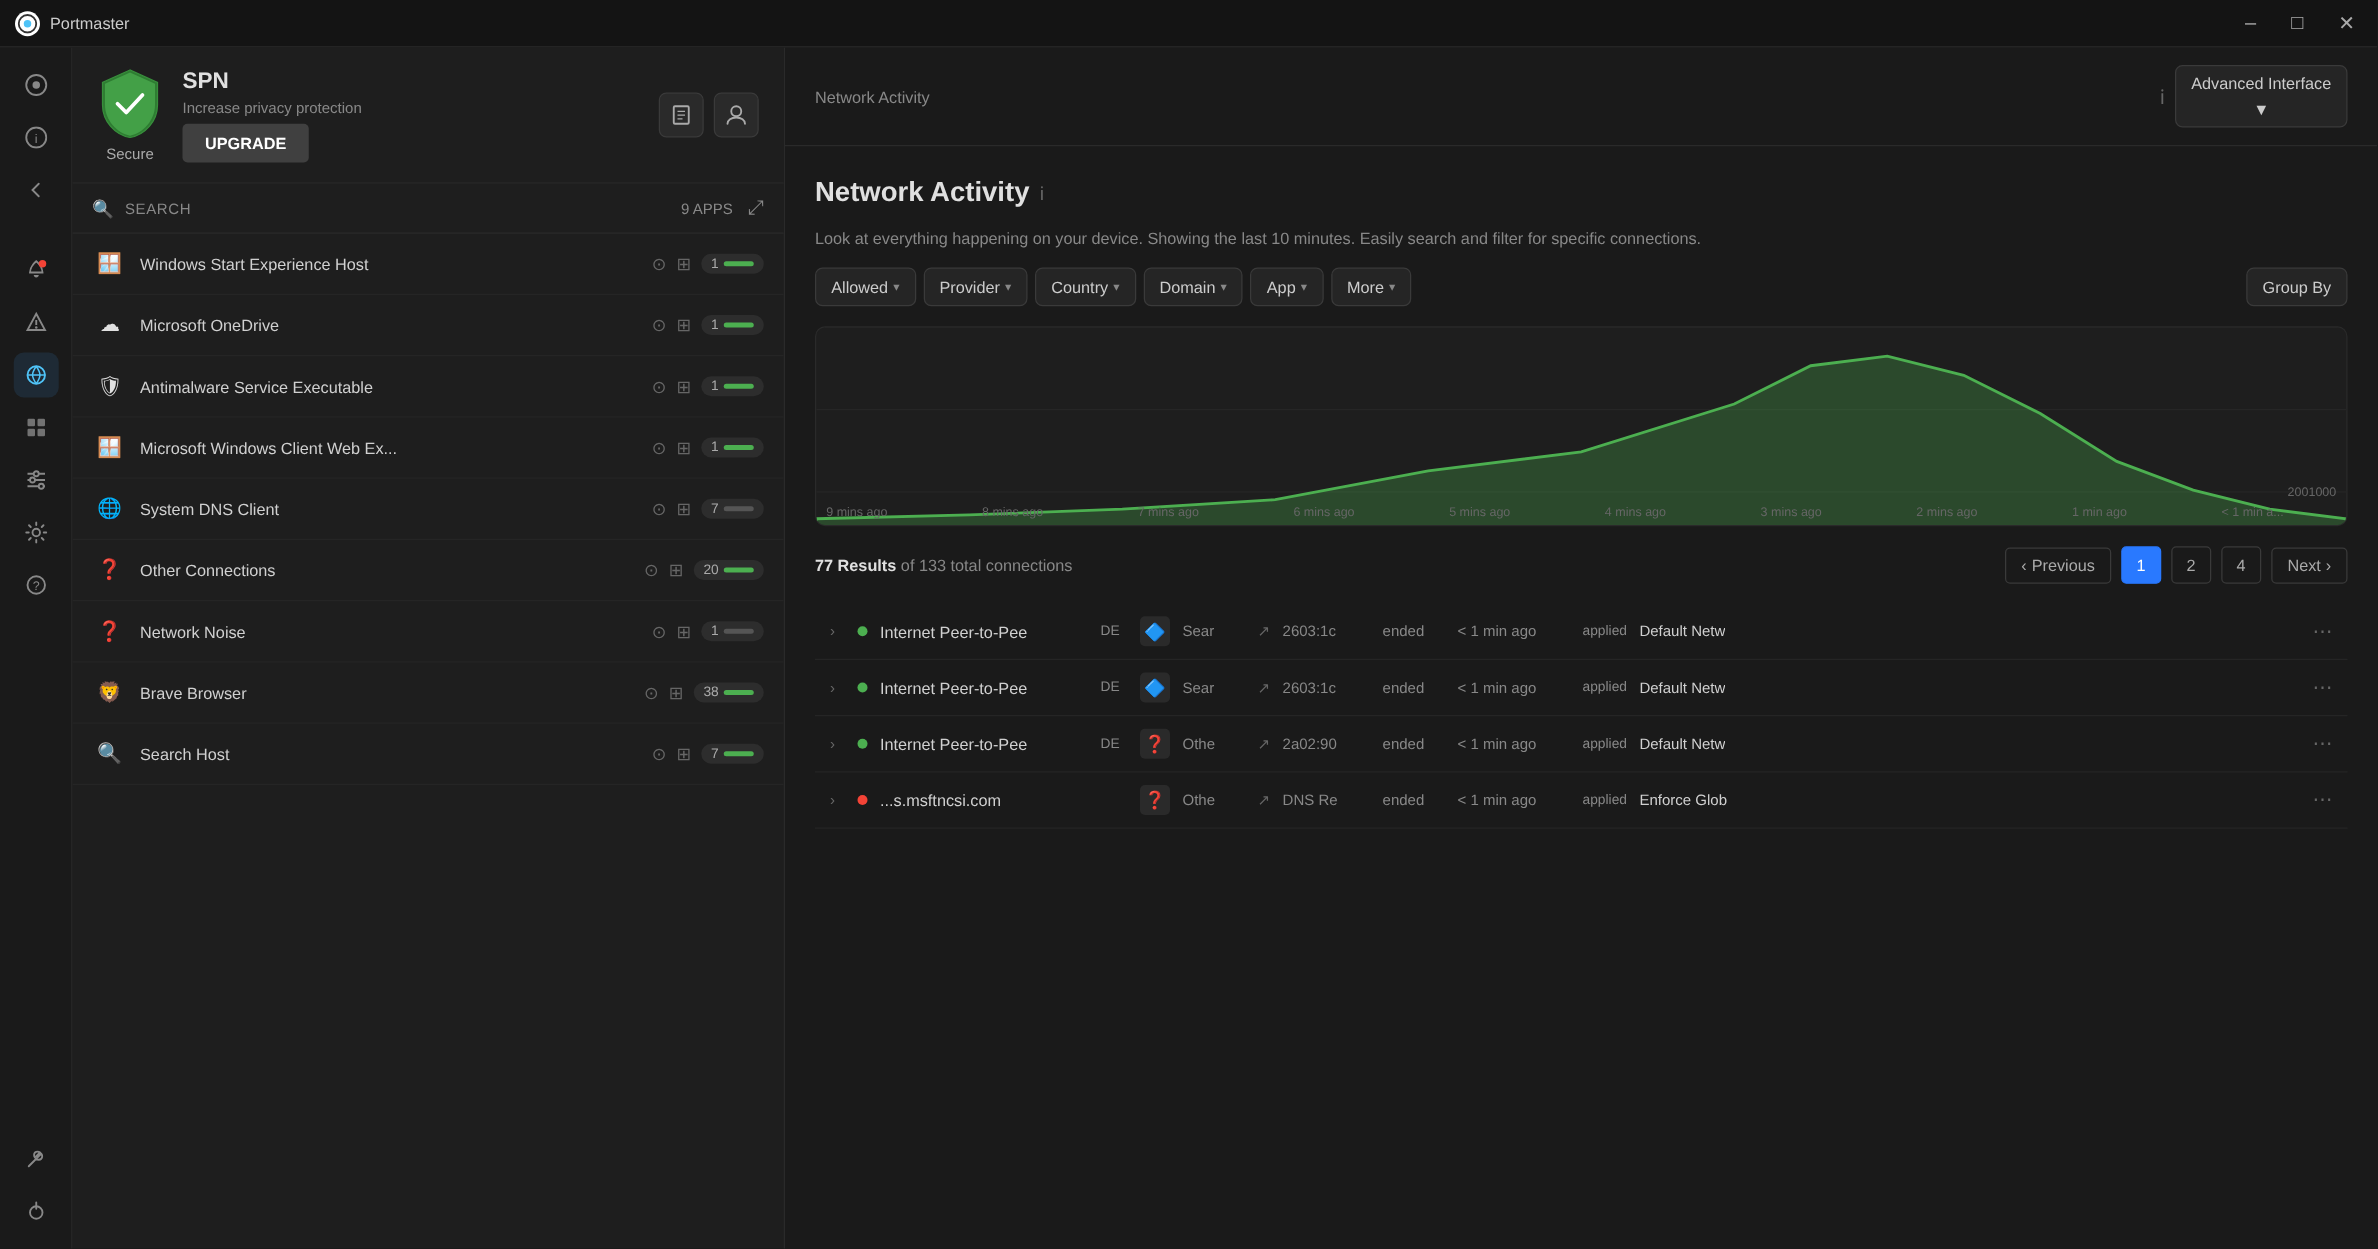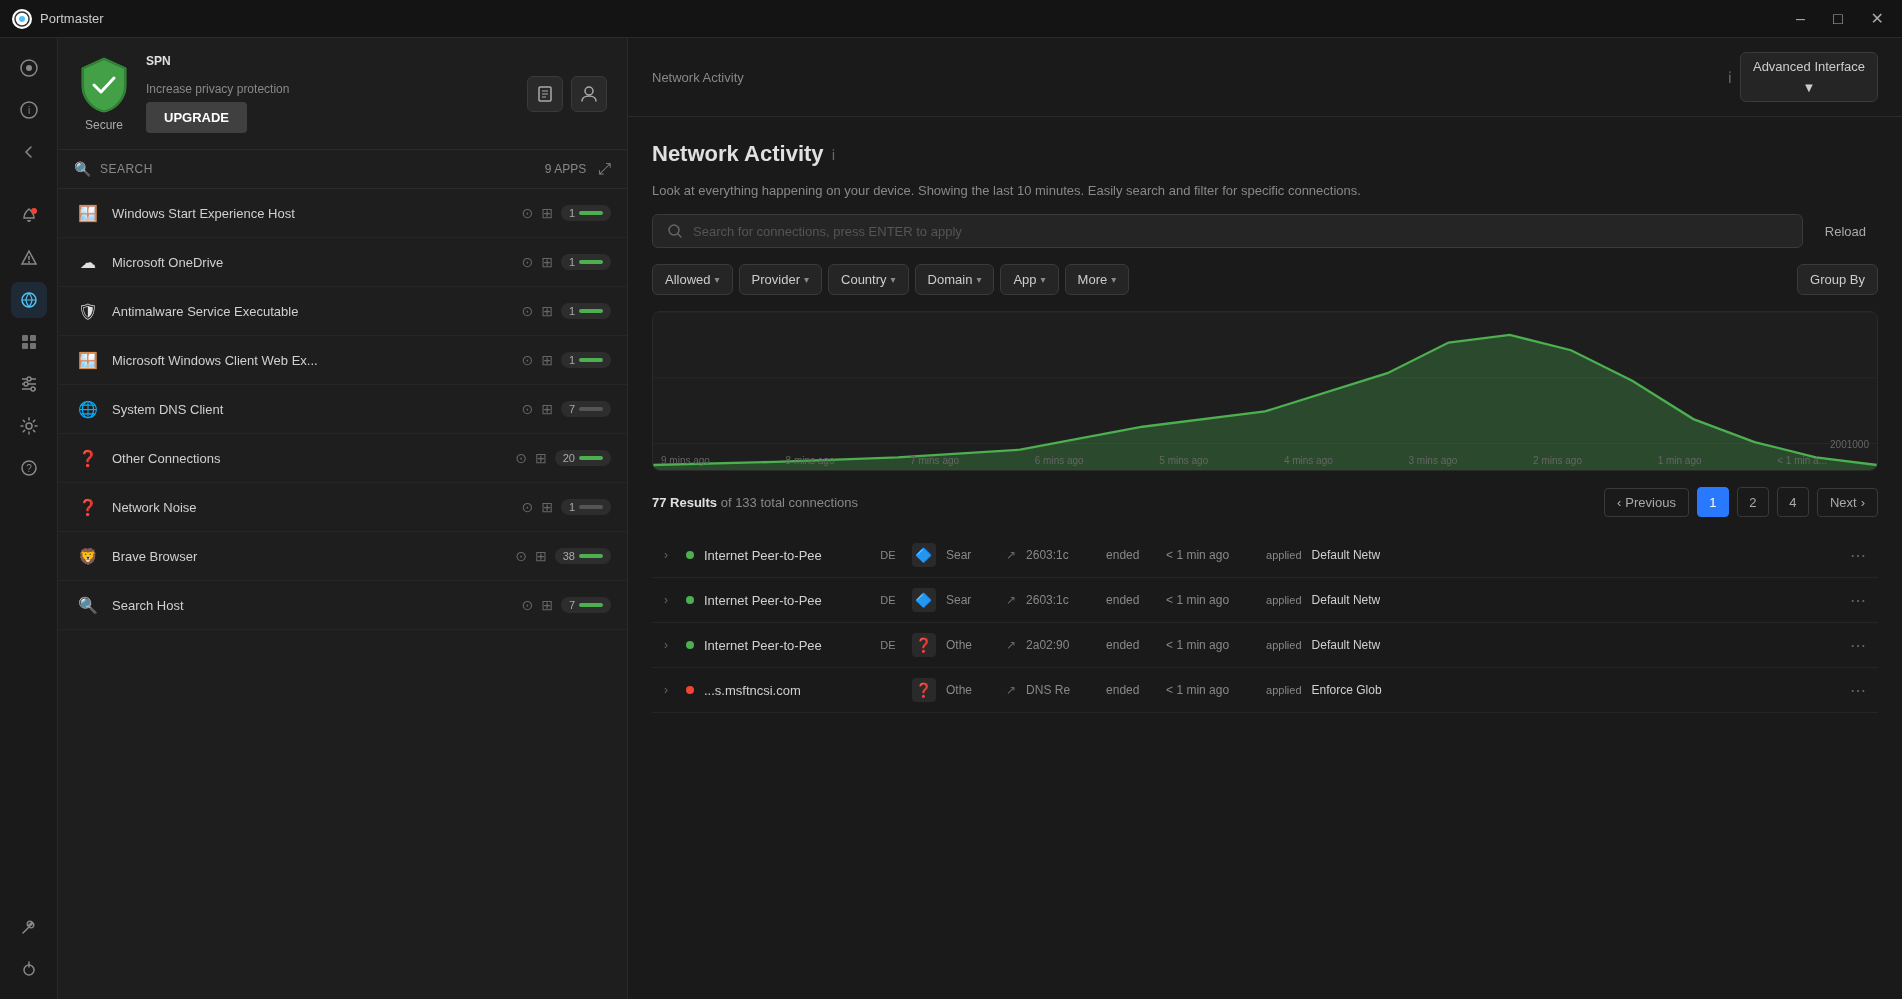--- a/index.html
+++ b/index.html
@@ -97,22 +97,22 @@
     .spn-info {
       display: flex;
       align-items: center;
       gap: 16px;
     }
     .shield-icon {
       width: 52px; height: 58px;
       position: relative;
     }
     .spn-text { }
-    .spn-name { font-size: 12px; font-weight: 600; color: #e0e0e0; }
-    .spn-desc { font-size: 12px; color: #888; margin-top: 14px; }
+    .spn-name { font-size: 18px; font-weight: 600; color: #e0e0e0; }
+    .spn-desc { font-size: 12px; color: #888; margin-top: 4px; }
     .upgrade-btn {
       background: #404040;
       color: #fff;
       border: none;
       border-radius: 4px;
       padding: 8px 18px;
       font-size: 13px;
       font-weight: 600;
       cursor: pointer;
       margin-top: 6px;
@@ -781,30 +781,20 @@
     </div>
 
     <div class="content-body">
 
       <div class="page-title-row">
         <span class="page-title">Network Activity</span>
         <button style="background:none;border:none;color:#666;font-size:15px;cursor:pointer;">ℹ</button>
       </div>
       <p class="page-desc">Look at everything happening on your device. Showing the last 10 minutes. Easily search and filter for specific connections.</p>
 
-      <div class="search-row">
-        <div class="search-bar" style="flex:1;">
-          <svg width="16" height="16" viewBox="0 0 16 16" fill="none">
-            <circle cx="7" cy="7" r="5" stroke="#666" stroke-width="1.5"></circle>
-            <path d="M11 11L14 14" stroke="#666" stroke-width="1.5" stroke-linecap="round"></path>
-          </svg>
-          <input type="text" placeholder="Search for connections, press ENTER to apply" style="">
-        </div>
-        <button class="reload-btn">Reload</button>
-      </div>
 
       <div class="filter-bar">
 
       <button class="filter-btn">
             <span>Allowed</span>
             <span class="chevron">▾</span>
           </button>
           <button class="filter-btn">
             <span>Provider</span>
             <span class="chevron">▾</span>

